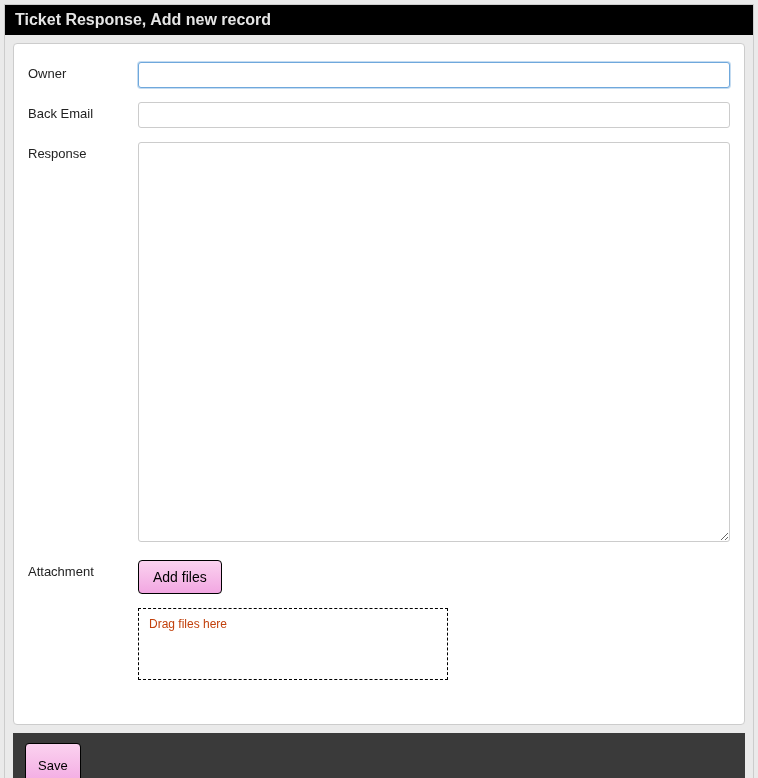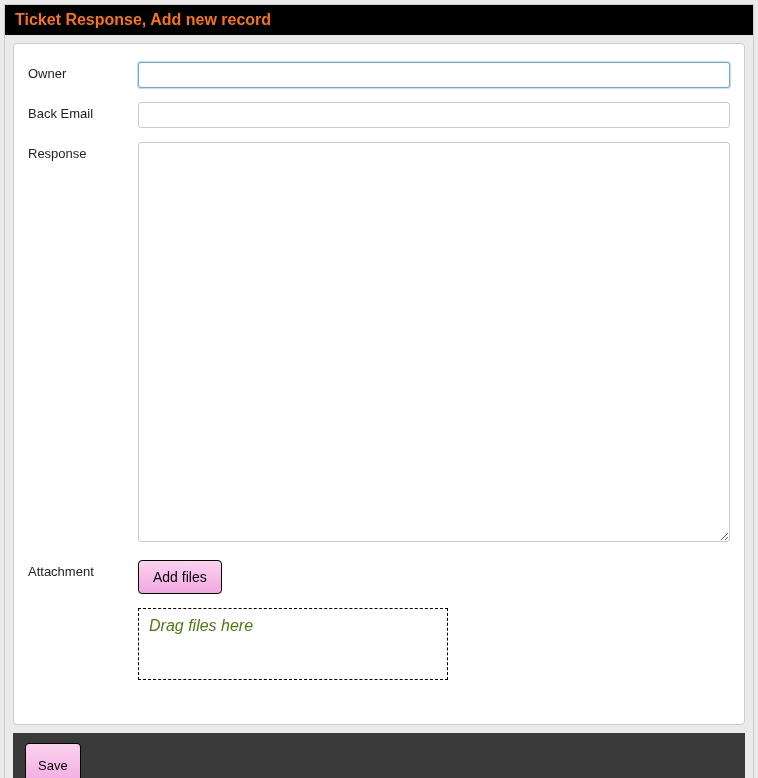--- a/index.html
+++ b/index.html
@@ -12,21 +12,21 @@
       background: #eaeaea;
       padding: 4px;
       width: 758px;
     }
     .window {
       border: 1px solid #ccc;
       background: #eaeaea;
     }
     .titlebar {
       background: #000;
-      color: #f97316;
+      color: #e5e5e5;
       font-weight: bold;
       font-size: 16px;
       padding: 6px 10px;
     }
     .panel {
       margin: 8px;
       background: #fff;
       border: 1px solid #ccc;
       border-radius: 4px;
       padding: 18px 14px 30px 14px;
@@ -85,23 +85,22 @@
     .add-files-btn {
       padding: 8px 14px;
       font-size: 14px;
     }
     .dropzone {
       margin-top: 14px;
       border: 1.5px dashed #000;
       width: 310px;
       height: 72px;
       padding: 8px 10px;
-      font-size: 16px;
-      color: #4d7c0f;
-      font-style: italic;
+      font-size: 12px;
+      color: #c2410c;
     }
     .footer {
       background: #3a3a3a;
       padding: 10px 12px;
       display: flex;
       gap: 14px;
       margin: 0 8px 8px 8px;
       border-radius: 0 0 2px 2px;
     }
     .footer .btn {

